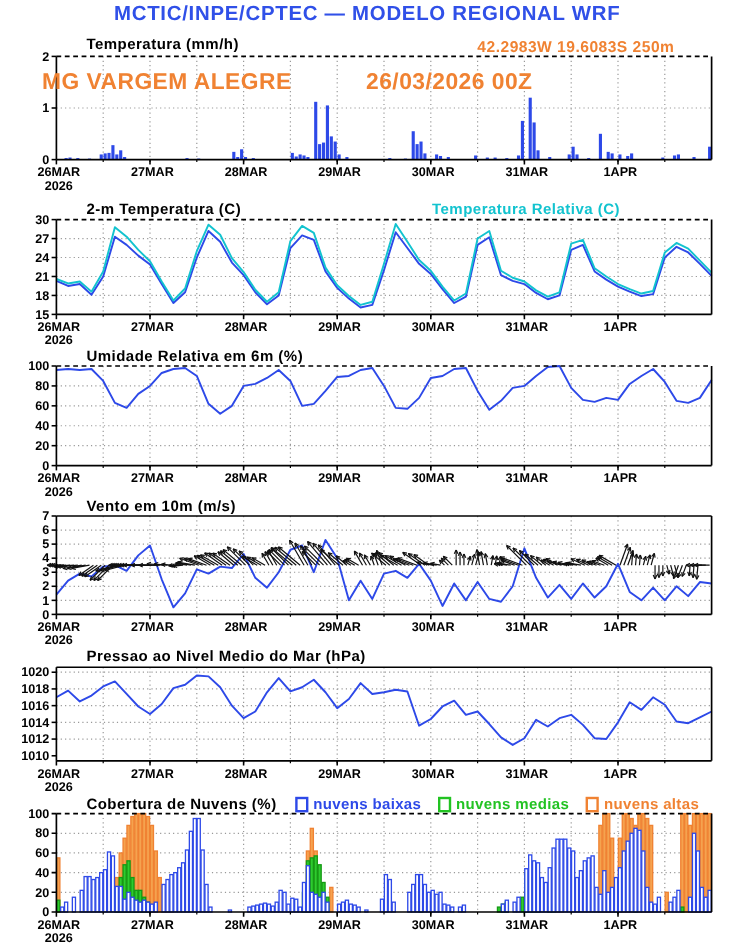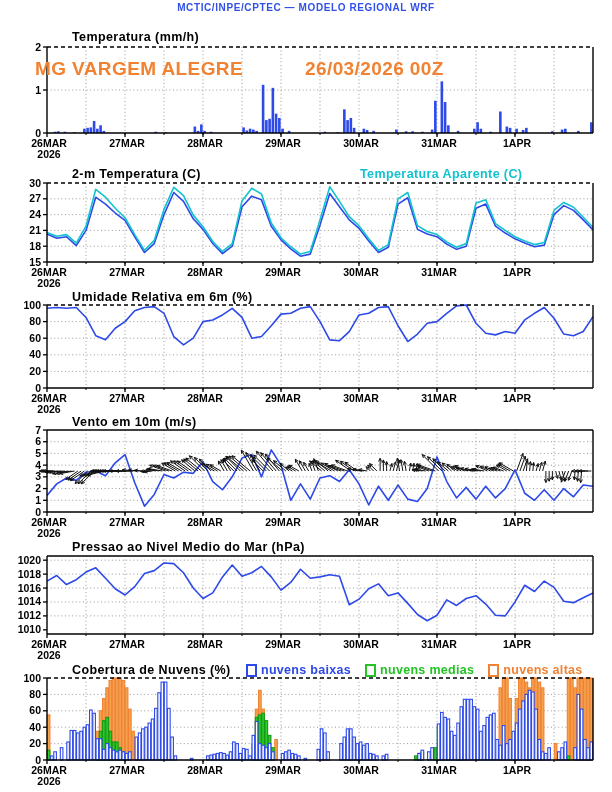--- a/index.html
+++ b/index.html
@@ -1,19 +1,19 @@
 <!DOCTYPE html>
 <html><head>
 <meta charset="utf-8">
 <style>
   html,body{margin:0;padding:0;background:#fff;}
   .page{position:relative;width:612px;height:792px;background:#fff;overflow:hidden;
         font-family:"Liberation Sans",sans-serif;font-weight:bold;}
   .hdr1{position:absolute;top:2px;left:0;width:612px;text-align:center;
-        font-size:10px;color:#3050e8;letter-spacing:.6px;}
+        font-size:17px;color:#3050e8;letter-spacing:.6px;}
   .hdr2{position:absolute;top:16px;left:35px;font-size:19px;color:#f08232;letter-spacing:.4px;margin-top:42px;}
   .hdr2 .rundt{margin-left:62px;}
   .coords{position:absolute;top:31px;right:50px;font-size:13px;color:#f08232;letter-spacing:.4px;}
   .ptitle{position:absolute;left:72px;font-size:12.5px;color:#000;letter-spacing:.4px;white-space:nowrap;}
   .t1{top:30px;} .t2{top:167px;} .t3{top:290px;} .t4{top:415px;} .t5{top:540px;} .t6{top:663px;}
   .apparent{position:absolute;left:360px;top:167px;font-size:12.5px;color:#12c3cf;letter-spacing:.4px;}
   .cl-legend{position:absolute;left:246px;top:663px;display:flex;align-items:center;gap:14px;}
   .cl-item{display:flex;align-items:center;font-size:12.5px;letter-spacing:.3px;white-space:nowrap;}
   .sq{width:7px;height:9px;border:2px solid;background:#fff;margin-right:4px;display:inline-block;}
   .c-blue{color:#2d49e8;} .c-green{color:#22c322;} .c-orange{color:#f08232;}
@@ -1192,24 +1192,25 @@
         <line x1="476" y1="760" x2="476" y2="762" stroke="#000" stroke-width="1"></line>
         <line x1="515" y1="760" x2="515" y2="762" stroke="#000" stroke-width="1"></line>
         <line x1="554" y1="760" x2="554" y2="762" stroke="#000" stroke-width="1"></line>
       </g>
     </svg>
 
   <div class="hdr1">MCTIC/INPE/CPTEC — MODELO REGIONAL WRF</div>
   <div class="hdr2">
     <span>MG VARGEM ALEGRE</span><span class="rundt">26/03/2026 00Z</span>
   </div>
+  <div class="coords">42.2983W 19.6083S 250m</div>
 
   <div class="ptitle t1">Temperatura (mm/h)</div>
   <div class="ptitle t2">2-m Temperatura (C)</div>
-  <div class="apparent">Temperatura Aparente (C)</div>
+  <div class="apparent">Temperatura Relativa (C)</div>
   <div class="ptitle t3">Umidade Relativa em 6m (%)</div>
   <div class="ptitle t4">Vento em 10m (m/s)</div>
   <div class="ptitle t5">Pressao ao Nivel Medio do Mar (hPa)</div>
   <div class="ptitle t6">Cobertura de Nuvens (%)</div>
 
   <div class="cl-legend">
     <span class="cl-item c-blue">
         <span class="sq b-blue"></span>
         <span>nuvens baixas</span>
       </span>

